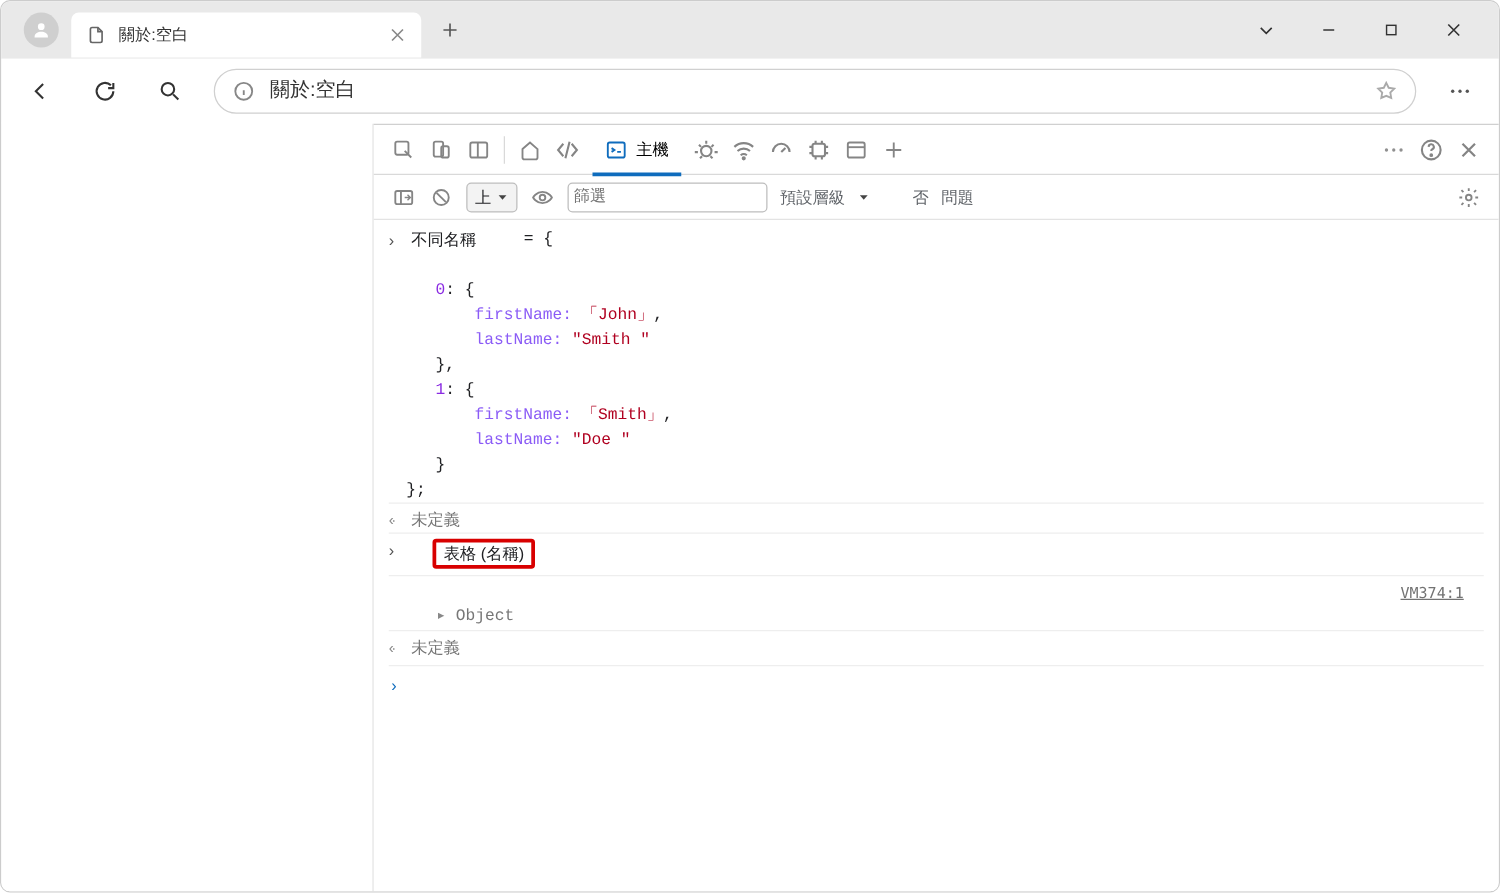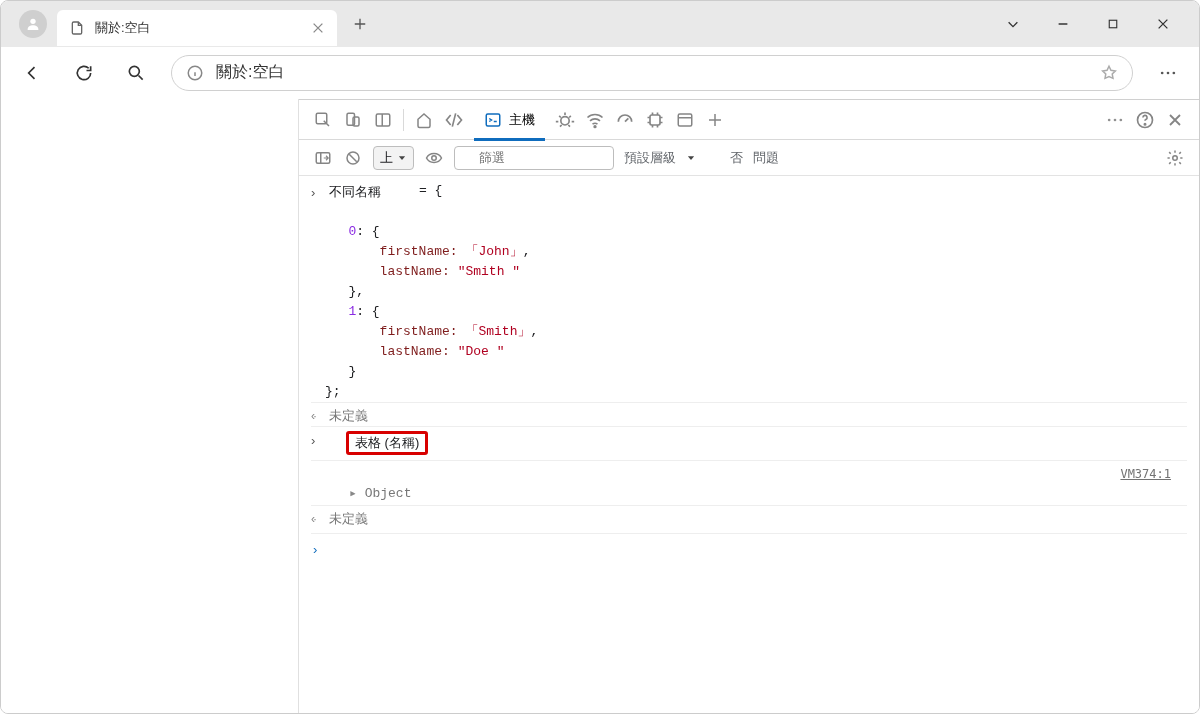--- a/index.html
+++ b/index.html
@@ -120,42 +120,42 @@
     background: #fff;
     font-size: 13px;
   }
   .dropbtn {
     display: flex; align-items: center; gap: 4px;
     border: 1px solid #bdbdbd; background: #f3f3f3; border-radius: 4px;
     padding: 2px 6px; cursor: pointer;
   }
   .filter-input {
     height: 24px; width: 160px; border: 1px solid #bdbdbd; border-radius: 4px;
-    padding: 0 24px; font-size: 13px;
+    padding: 0 4px; font-size: 13px; font-family: Liberation Mono, monospace;
   }
   .dt-bar2 .lbl { color: #5f6368; }
   .dt-bar2 .spacer { flex: 1; }
 
   
   .console {
     flex: 1;
     overflow: auto;
     font-family: Consolas, "Courier New", monospace;
     font-size: 13px;
     background: #fff;
     padding: 6px 12px 30px 12px;
     position: relative;
   }
   .row { display: flex; align-items: flex-start; gap: 6px; padding: 1px 0; }
   .chevron { width: 12px; height: 12px; margin-top: 2px; flex-shrink: 0; }
   .chev-right::before { content: "›"; font-family: sans-serif; color: #555; }
   .chev-left-dbl::before { content: "‹·"; font-family: sans-serif; color: #888; font-size: 12px; letter-spacing: -2px; }
   .code-blk { white-space: pre; line-height: 20px; padding-left: 14px; }
   .kw-idx { color: #8a2be2; }
-  .kw-prop { color: #7f1d1d; }
+  .kw-prop { color: #8b5cf6; }
   .kw-str { color: #b00020; }
   .kw-obj { color: #777; }
   .undef { color: #777; text-align: center; }
   .hilite-red { border: 3px solid #d80000; border-radius: 3px; padding: 0 6px; display: inline-block; }
   .link-vm { color: #737373; text-decoration: underline; float: right; font-family: Consolas, monospace; font-size: 12px; }
 
   
   .tbl-wrap { position: relative; margin: 4px 16px 4px 28px; }
   .tbl-redbox { border: 3px solid #d80000; border-radius: 3px; padding: 0; }
   table.data {

